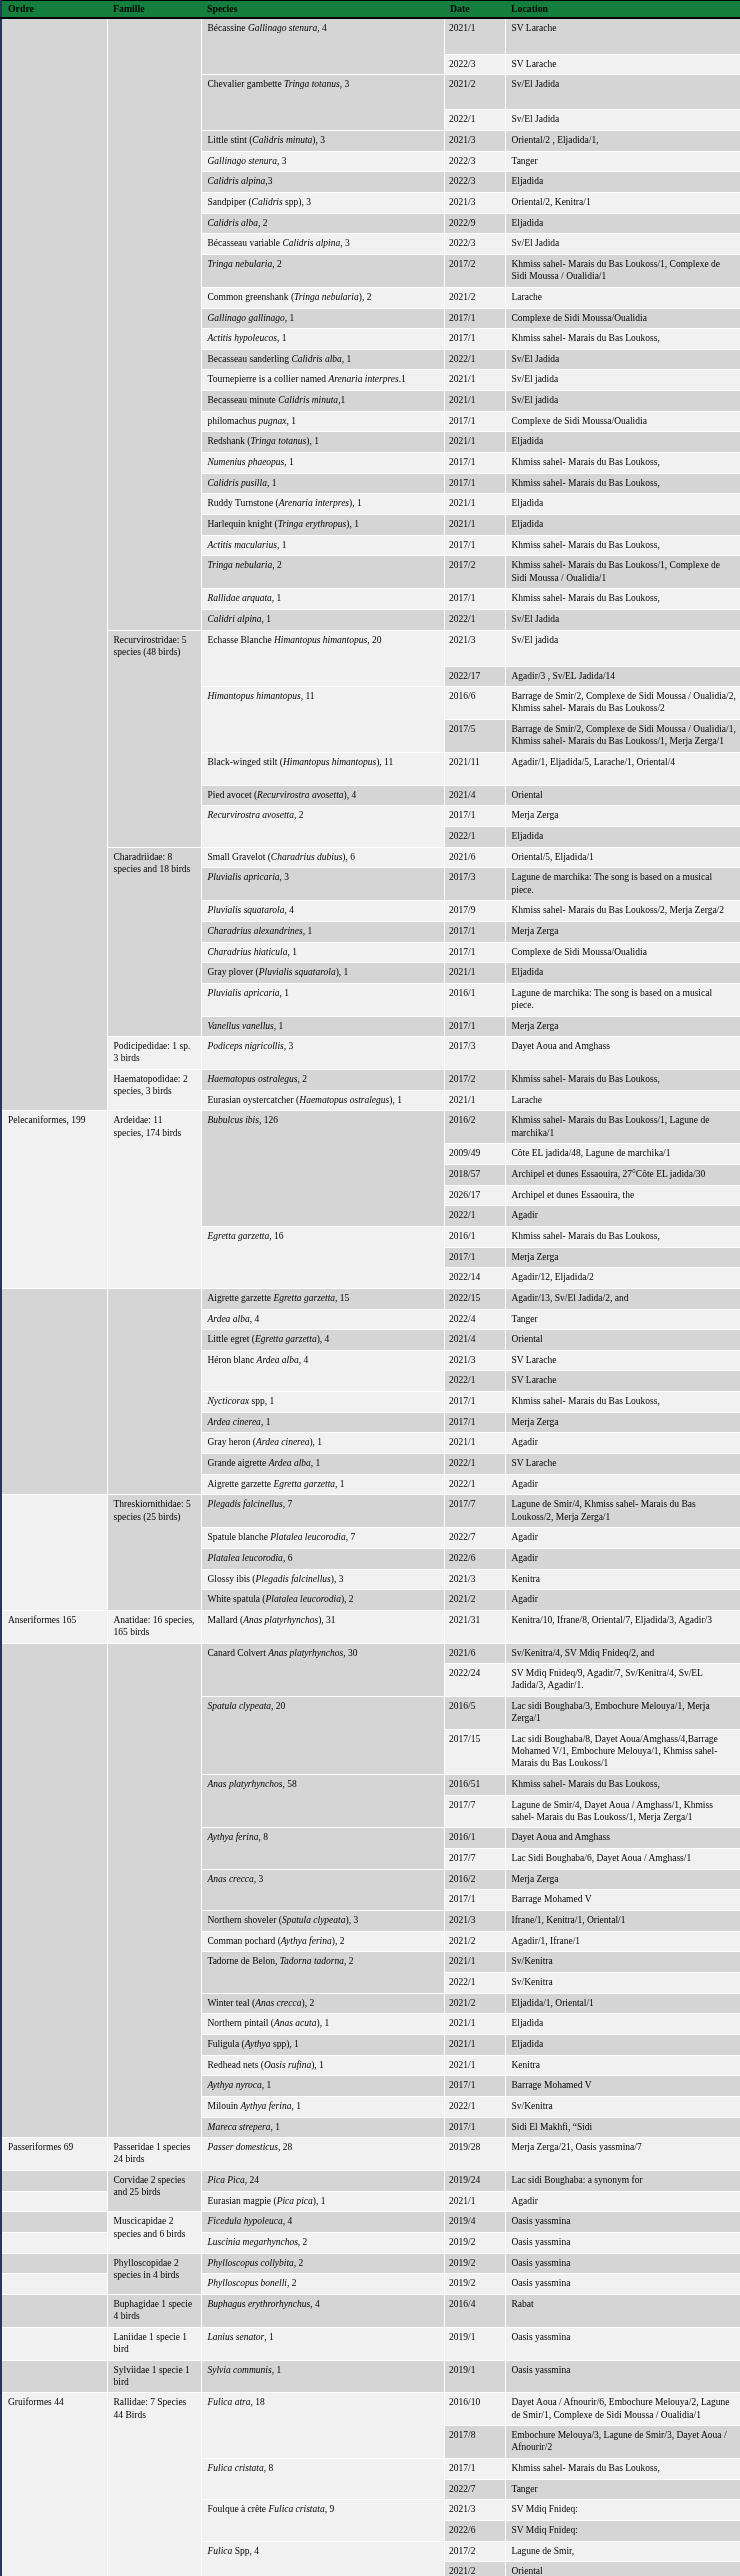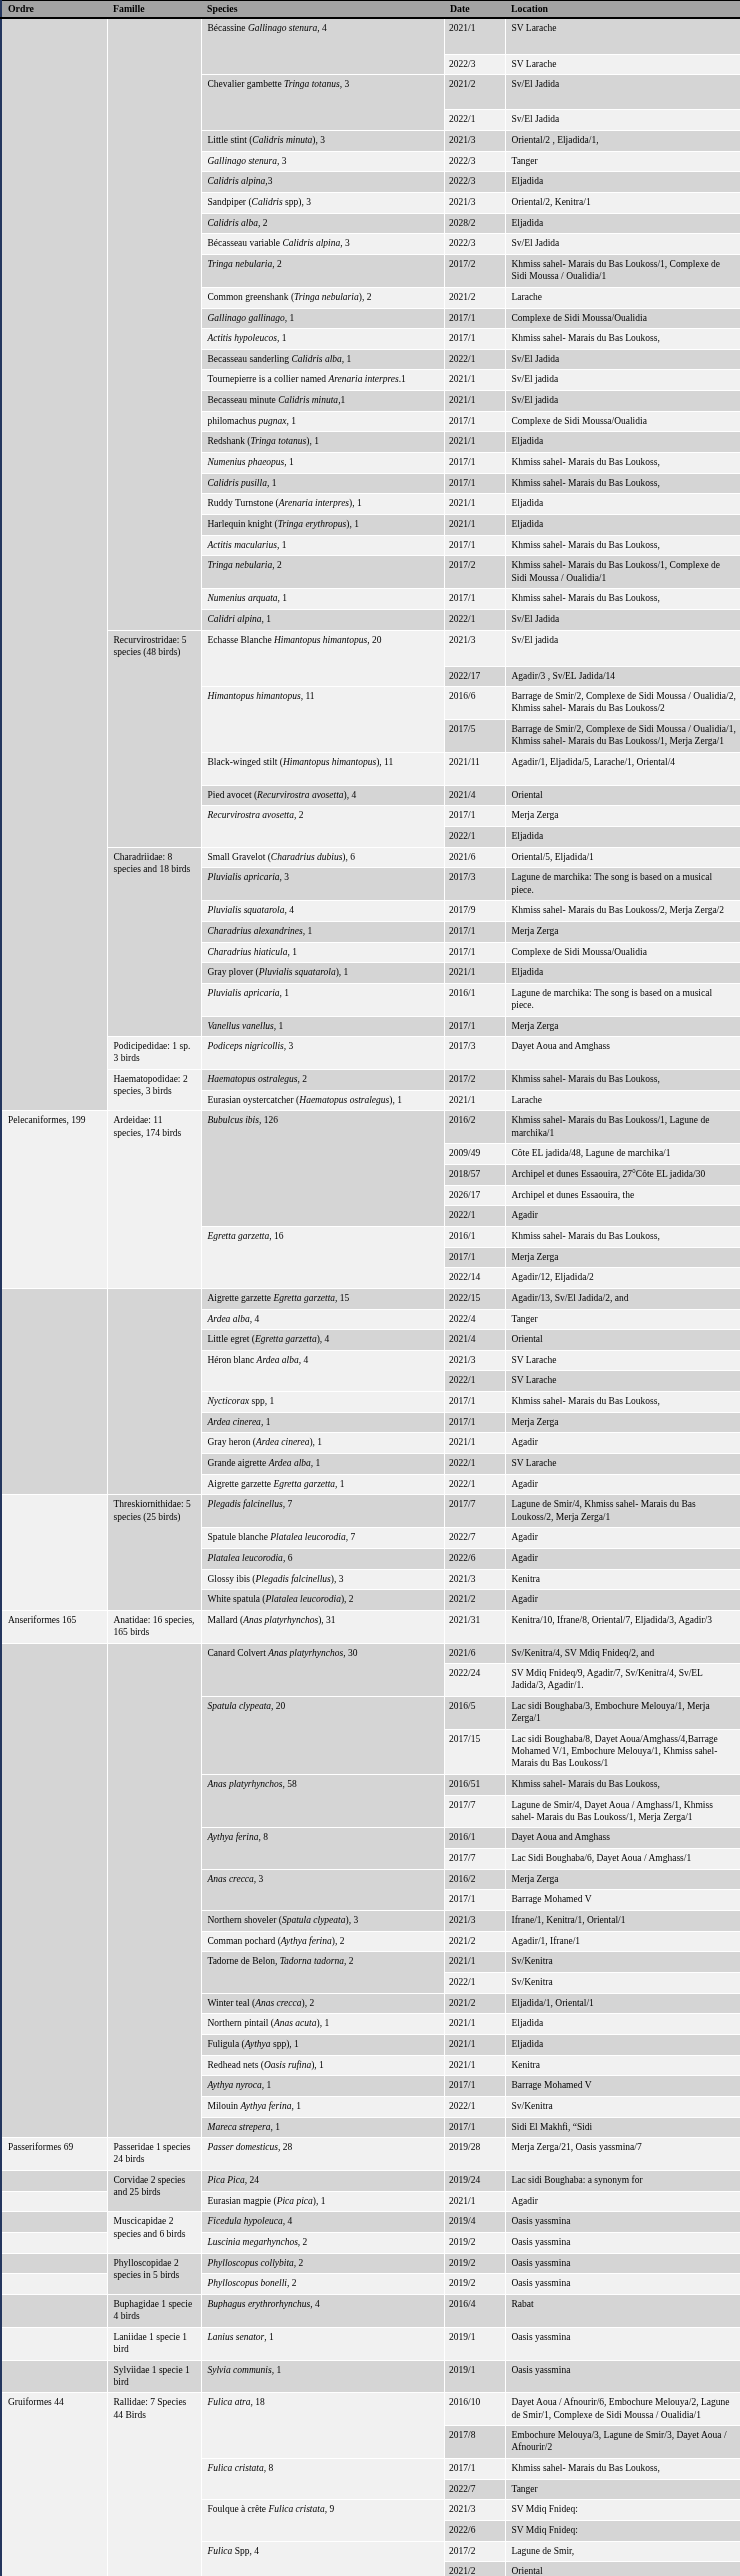--- a/index.html
+++ b/index.html
@@ -1,21 +1,21 @@
 <!DOCTYPE html>
 <html style="font-size:12px"><head>
 <meta charset="utf-8">
 <style>
   html,body{margin:0;padding:0;background:#ffffff}
   #doc{width:740px;background:#ffffff}
   table{border-collapse:collapse;table-layout:fixed;width:740px;
         font-family:"Liberation Serif","DejaVu Serif",serif;font-size:9.5px;color:#000;
         border-left:2.3px solid #24365e;border-top:1.5px solid #000;border-bottom:3px solid #000}
   col.w-o{width:106px} col.w-f{width:94px} col.w-s{width:243px} col.w-d{width:61px} col.w-l{width:237px}
-  th{background:#a3a3a3;font-weight:bold;text-align:left;vertical-align:top;
+  th{background:#15803d;font-weight:bold;text-align:left;vertical-align:top;
      padding:2.3px 6px 3px;border-bottom:2.3px solid #000;font-size:9.8px}
   td{vertical-align:top;padding:3px 6px 4.5px;line-height:1.28;
      border-top:0.8px solid #ffffff;border-left:0.8px solid #ffffff;word-wrap:break-word}
   td.g{background:#d5d5d5}
   td.w{background:#f1f1f1}
   td.c-d{padding-left:4.5px;padding-right:1.5px;border-left:1.5px solid #ffffff}
   td.c-l{padding-left:6px}
   i{font-style:italic}
 </style>
 </head>
@@ -75,21 +75,21 @@
           <td class="c-d g">2022/3</td>
           <td class="c-l g">Eljadida</td>
         </tr>
         <tr>
           <td class="c-s w">Sandpiper (<i>Calidris</i> spp), 3</td>
           <td class="c-d w">2021/3</td>
           <td class="c-l w">Oriental/2, Kenitra/1</td>
         </tr>
         <tr>
           <td class="c-s g"><i>Calidris alba</i>, 2</td>
-          <td class="c-d g">2028/2</td>
+          <td class="c-d g">2022/9</td>
           <td class="c-l g">Eljadida</td>
         </tr>
         <tr>
           <td class="c-s w">Bécasseau variable <i>Calidris alpina</i>, 3</td>
           <td class="c-d w">2022/3</td>
           <td class="c-l w">Sv/El Jadida</td>
         </tr>
         <tr>
           <td class="c-s g"><i>Tringa nebularia</i>, 2</td>
           <td class="c-d g">2017/2</td>
@@ -159,21 +159,21 @@
           <td class="c-s w"><i>Actitis macularius</i>, 1</td>
           <td class="c-d w">2017/1</td>
           <td class="c-l w">Khmiss sahel- Marais du Bas Loukoss,</td>
         </tr>
         <tr>
           <td class="c-s g"><i>Tringa nebularia</i>, 2</td>
           <td class="c-d g">2017/2</td>
           <td class="c-l g">Khmiss sahel- Marais du Bas Loukoss/1,  Complexe de Sidi Moussa / Oualidia/1</td>
         </tr>
         <tr>
-          <td class="c-s w"><i>Numenius arquata</i>, 1</td>
+          <td class="c-s w"><i>Rallidae arquata</i>, 1</td>
           <td class="c-d w">2017/1</td>
           <td class="c-l w">Khmiss sahel- Marais du Bas Loukoss,</td>
         </tr>
         <tr>
           <td class="c-s g"><i>Calidri alpina</i>, 1</td>
           <td class="c-d g">2022/1</td>
           <td class="c-l g">Sv/El Jadida</td>
         </tr>
         <tr style="height: 36px;">
           <td class="c-f g" rowspan="8">Recurvirostridae: 5 species (48 birds)</td>
@@ -521,21 +521,21 @@
           <td class="c-l g">Oasis yassmina</td>
         </tr>
         <tr>
           <td class="c-o w"></td>
           <td class="c-s w"><i>Luscinia megarhynchos</i>, 2</td>
           <td class="c-d w">2019/2</td>
           <td class="c-l w">Oasis yassmina</td>
         </tr>
         <tr>
           <td class="c-o g"></td>
-          <td class="c-f g" rowspan="2">Phylloscopidae 2 species in 5 birds</td>
+          <td class="c-f g" rowspan="2">Phylloscopidae 2 species in 4 birds</td>
           <td class="c-s g"><i>Phylloscopus collybita</i>, 2</td>
           <td class="c-d g">2019/2</td>
           <td class="c-l g">Oasis yassmina</td>
         </tr>
         <tr>
           <td class="c-o w"></td>
           <td class="c-s w"><i>Phylloscopus bonelli</i>, 2</td>
           <td class="c-d w">2019/2</td>
           <td class="c-l w">Oasis yassmina</td>
         </tr>

